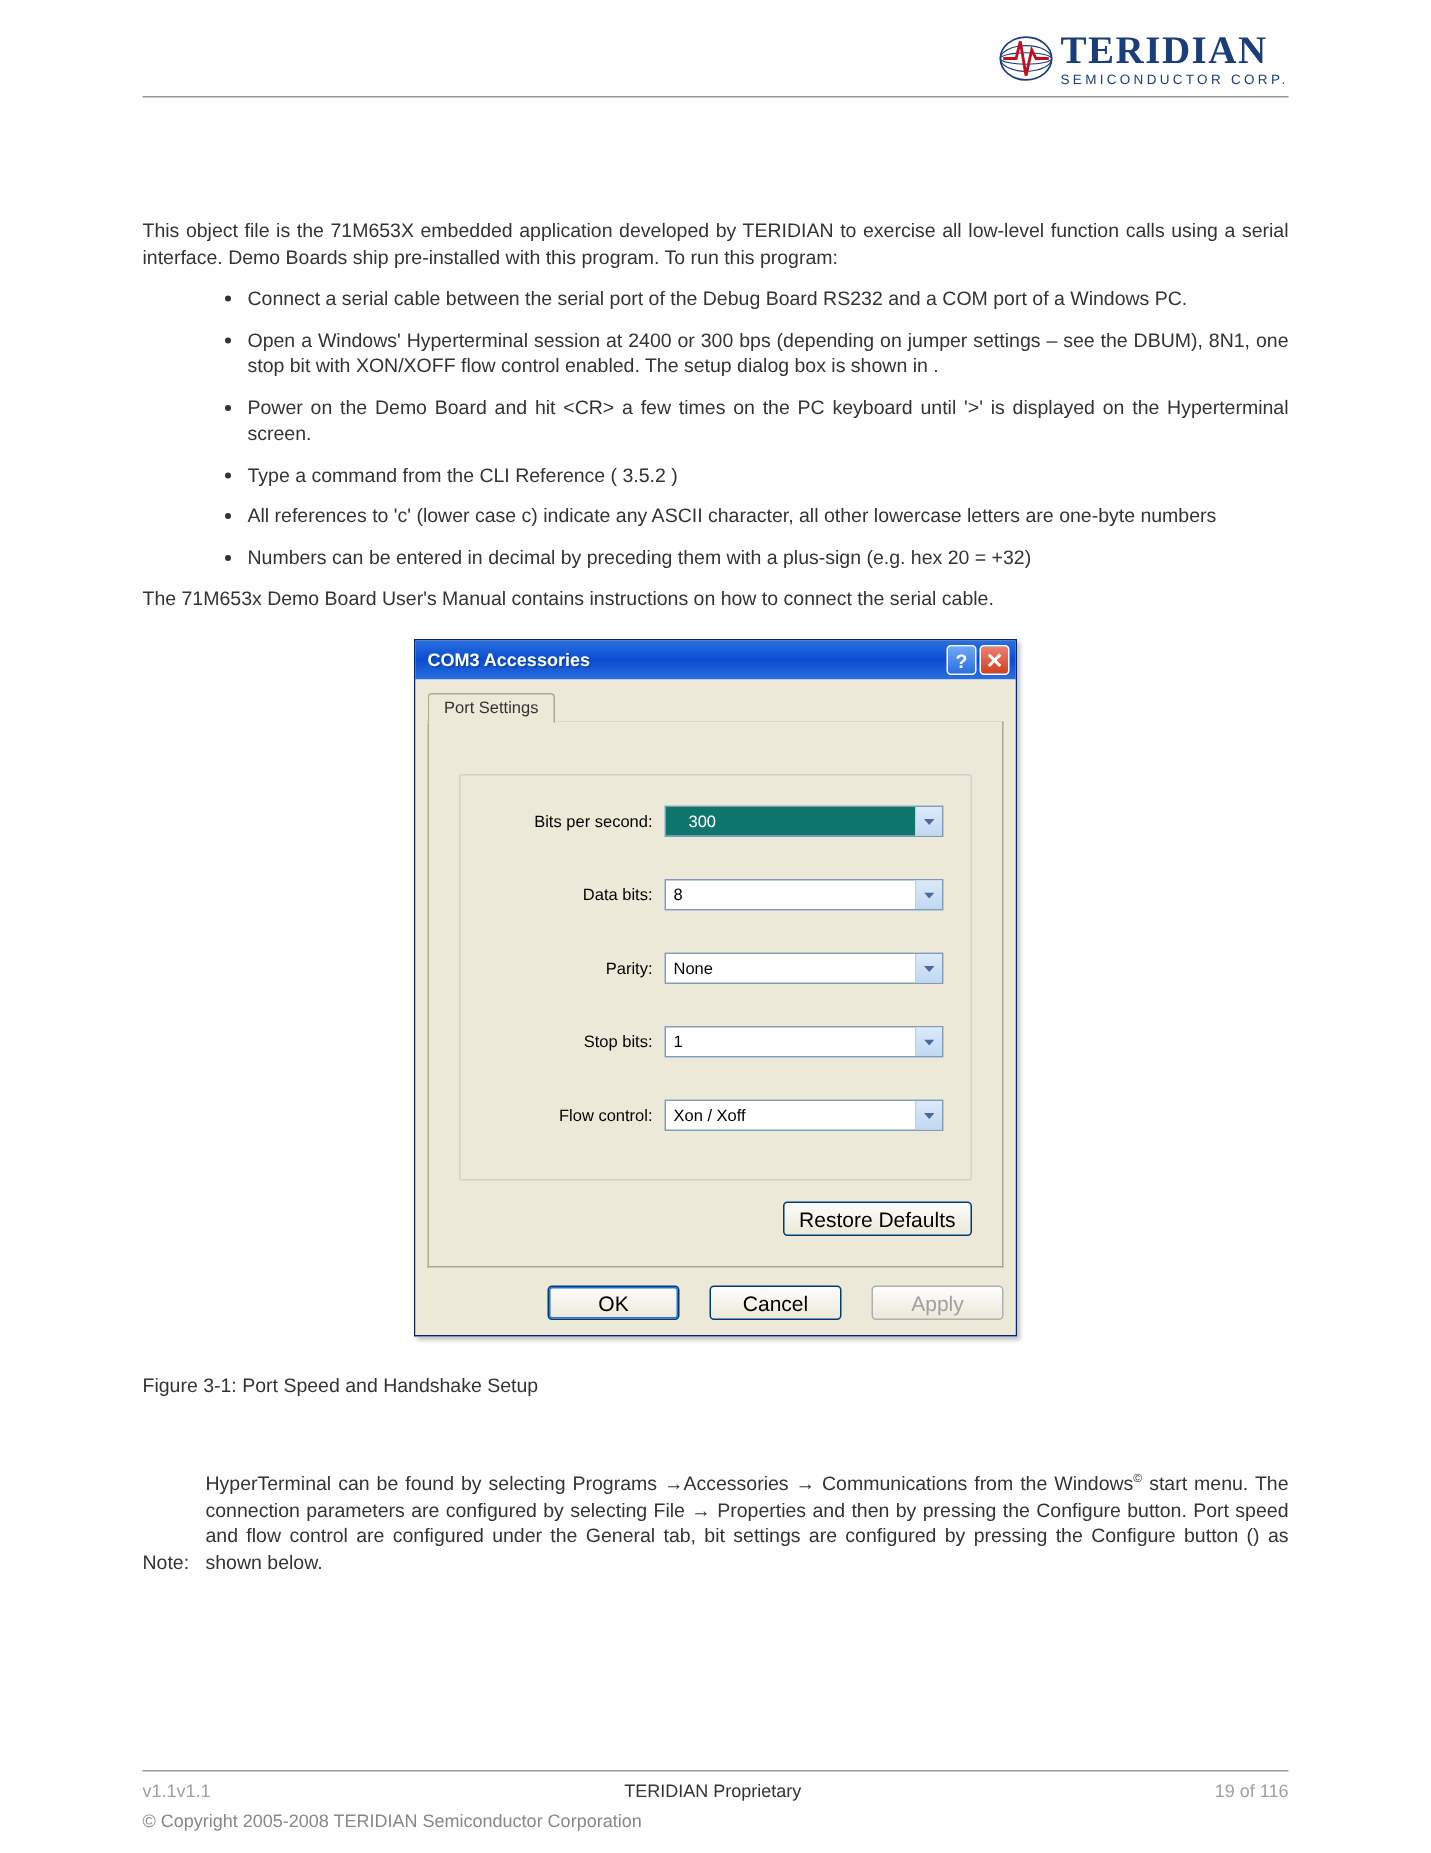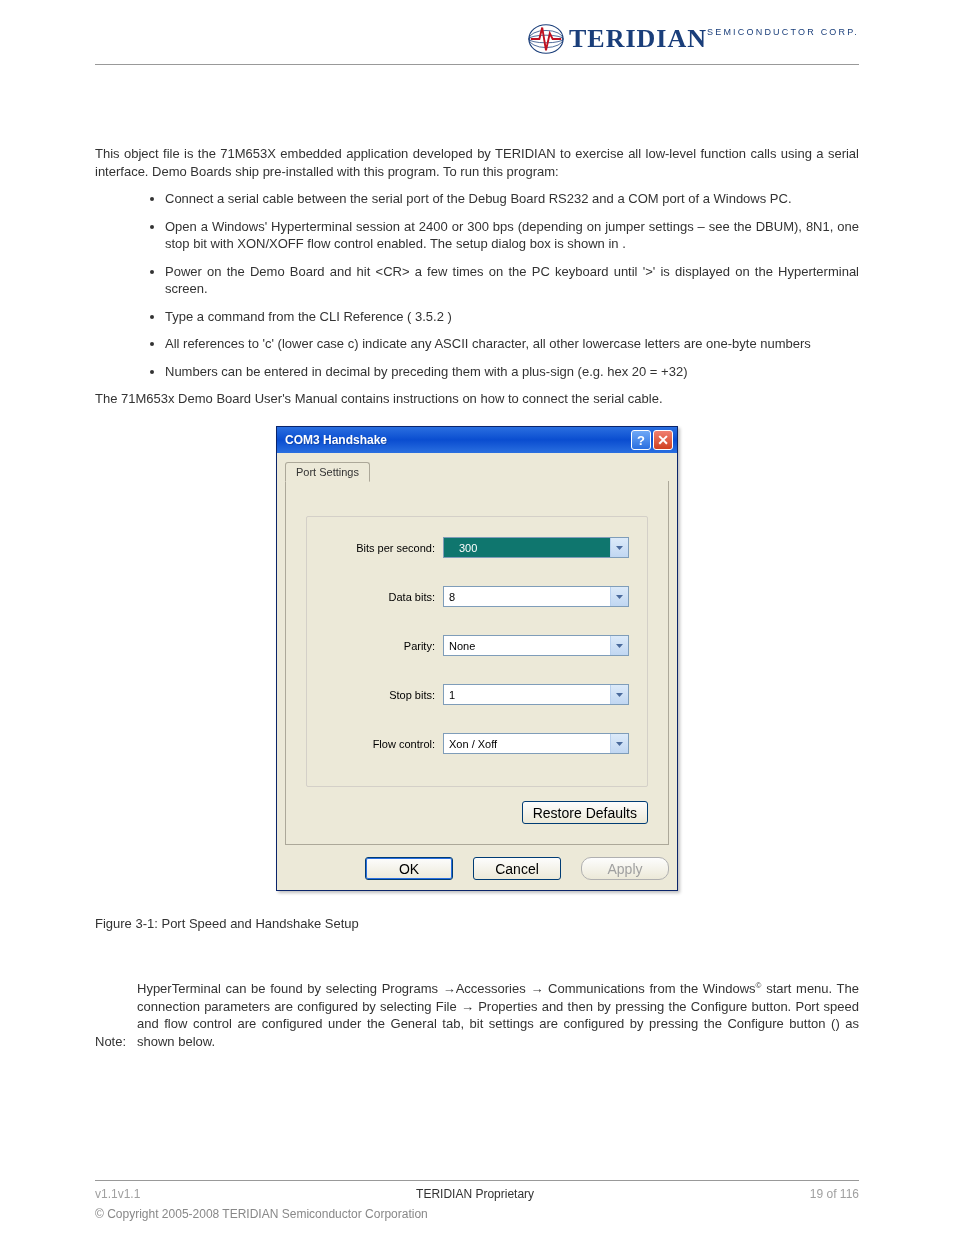--- a/index.html
+++ b/index.html
@@ -27,21 +27,21 @@
     display: flex;
     align-items: center;
   }
   .logo-icon {
     width: 38px;
     height: 38px;
     margin-right: 4px;
   }
   .logo-text-block {
     display: flex;
-    flex-direction: row;
+    flex-direction: column;
     line-height: 1;
   }
   .logo-main {
     font-family: Georgia, 'Times New Roman', serif;
     font-weight: bold;
     font-size: 26px;
     color: #1a3e7a;
     letter-spacing: 1px;
   }
   .logo-sub {
@@ -208,21 +208,20 @@
     border-radius: 3px;
     background: linear-gradient(to bottom,#fdfdfd,#ece9d8);
     font-family: Tahoma, sans-serif;
     font-size: 14px;
     padding: 0 10px;
     color: #000;
   }
   .win-btn.disabled {
     color: #a0a0a0;
     border-color: #b0b0b0;
-    border-radius: 10px;
   }
   .win-btn.default {
     box-shadow: 0 0 0 1px #2a6fe0 inset;
   }
   .button-row {
     display: flex;
     justify-content: flex-end;
     gap: 20px;
     margin-top: 12px;
   }
@@ -297,21 +296,21 @@
       <li>Type a command from the CLI Reference ( 3.5.2 )</li>
       <li>All references to 'c' (lower case c) indicate any ASCII character, all other lowercase letters are one-byte numbers</li>
       <li>Numbers can be entered in decimal by preceding them with a plus-sign (e.g. hex 20 = +32)</li>
     </ul>
 
     <p>The 71M653x Demo Board User's Manual contains instructions on how to connect the serial cable.</p>
 
     <div class="dialog-wrap">
       <div class="dialog">
         <div class="titlebar">
-          <span class="titlebar-text">COM3 Handshake</span>
+          <span class="titlebar-text">COM3 Accessories</span>
           <div class="titlebar-buttons">
             <div class="ttl-btn ttl-help">?</div>
             <div class="ttl-btn ttl-close">✕</div>
           </div>
         </div>
         <div class="dialog-body">
           <div class="tab-strip">
             <div class="tab">Port Settings</div>
           </div>
           <div class="tab-panel">

